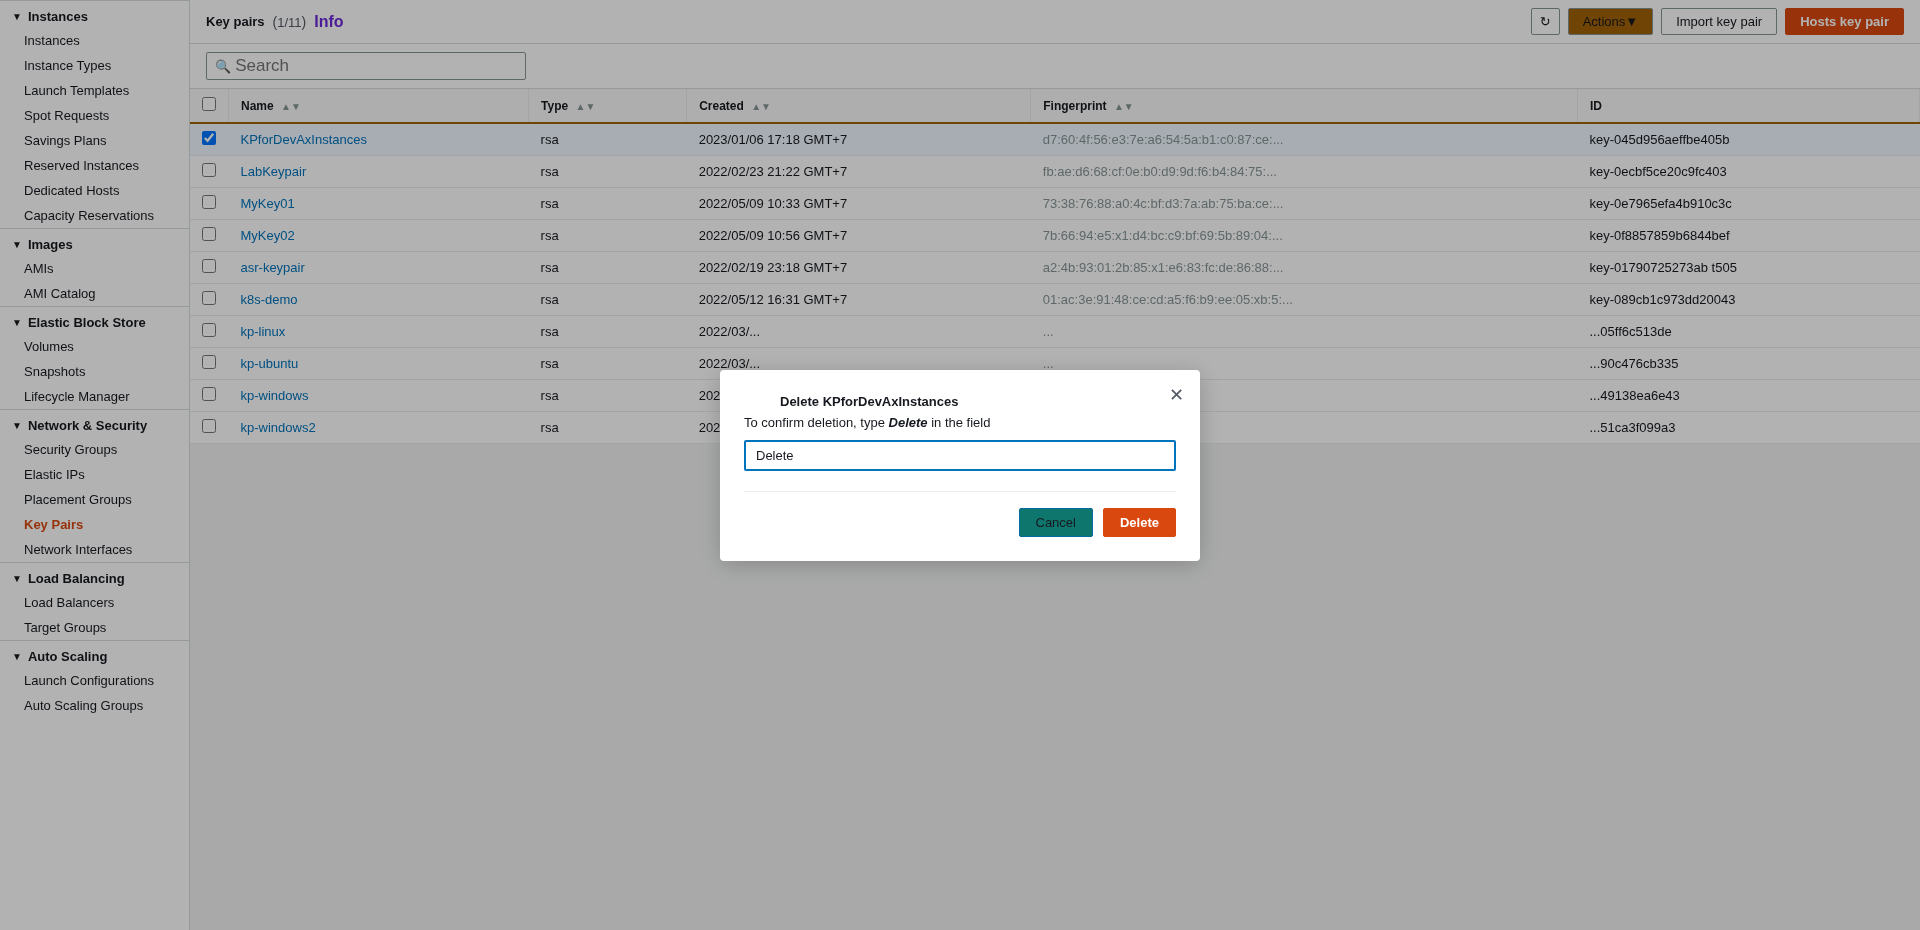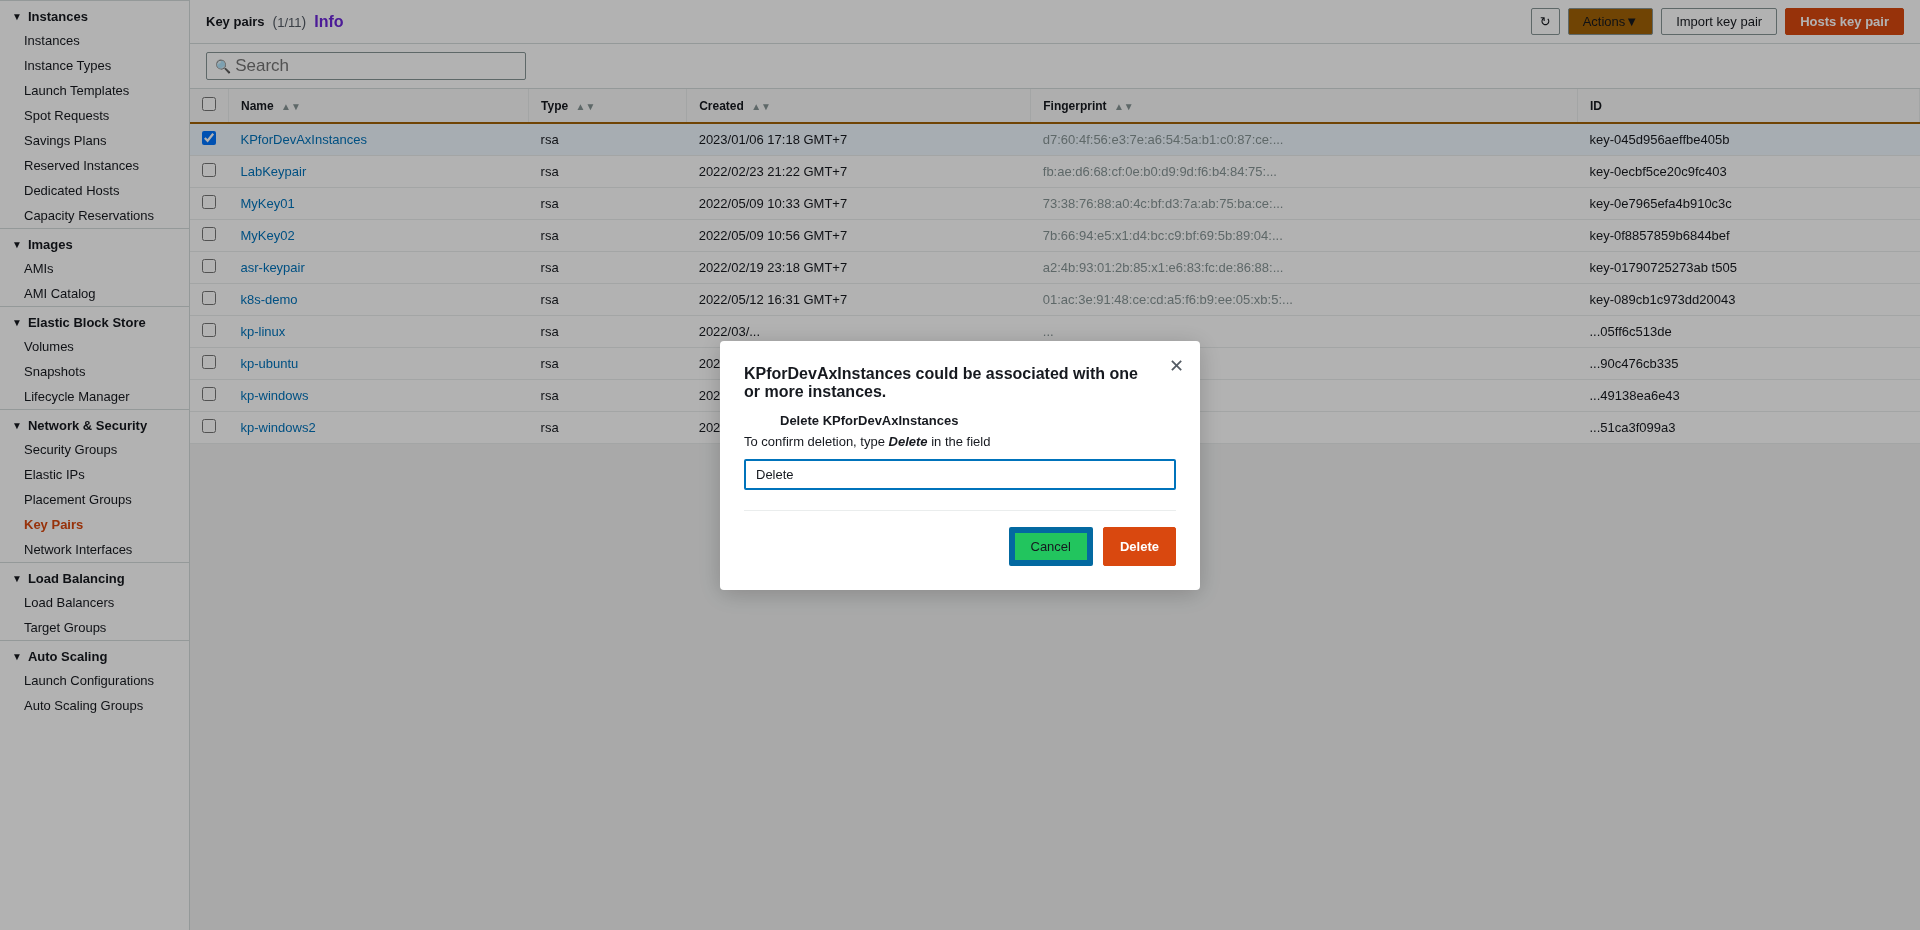--- a/index.html
+++ b/index.html
@@ -92,21 +92,21 @@
     .modal-body .instruction { margin-bottom: 10px; color: #16191f; }
     .modal-body .instruction em { font-style: italic; font-weight: 600; }
     .modal-input {
       width: 100%; border: 2px solid #0073bb; border-radius: 2px;
       padding: 6px 10px; font-size: 13px; outline: none; color: #16191f;
     }
     .modal-footer {
       display: flex; justify-content: flex-end; gap: 10px; margin-top: 20px;
       padding-top: 16px; border-top: 1px solid #eaeded;
     }
-    .btn-cancel { background: #22c55e; border: 6px solid #0369a1; color: #16191f; padding: 6px 16px; border-radius: 2px; cursor: pointer; font-size: 13px; }
+    .btn-cancel { background: #0f766e; border: 1px solid #0369a1; color: #16191f; padding: 6px 16px; border-radius: 2px; cursor: pointer; font-size: 13px; }
     .btn-delete { background: #d9480f; border: 1px solid #d9480f; color: #fff; padding: 6px 16px; border-radius: 2px; cursor: pointer; font-size: 13px; font-weight: 600; }
 
     
     .refresh-btn { background: #fff; border: 1px solid #879596; border-radius: 2px; padding: 5px 8px; cursor: pointer; color: #16191f; }
 
     
     ::-webkit-scrollbar { width: 6px; height: 6px; }
     ::-webkit-scrollbar-track { background: #f2f3f3; }
     ::-webkit-scrollbar-thumb { background: #aab7b8; border-radius: 3px; }
   </style>
@@ -307,21 +307,20 @@
   </tr>
         </tbody>
     </table>
   </div>
 
 </div>
 
 <div class="overlay">
   <div class="modal">
     <button class="modal-close">✕</button>
-    <div class="modal-title">KPforDevAxInstances could be associated with one or more instances.</div>
     <div class="modal-body">
       <div class="delete-label">Delete KPforDevAxInstances</div>
       <div class="instruction">
         <span>To confirm deletion, type</span>
         <em>Delete</em>
         <span>in the field</span>
       </div>
       <input class="modal-input" type="text" value="Delete" style="">
     </div>
     <div class="modal-footer">

